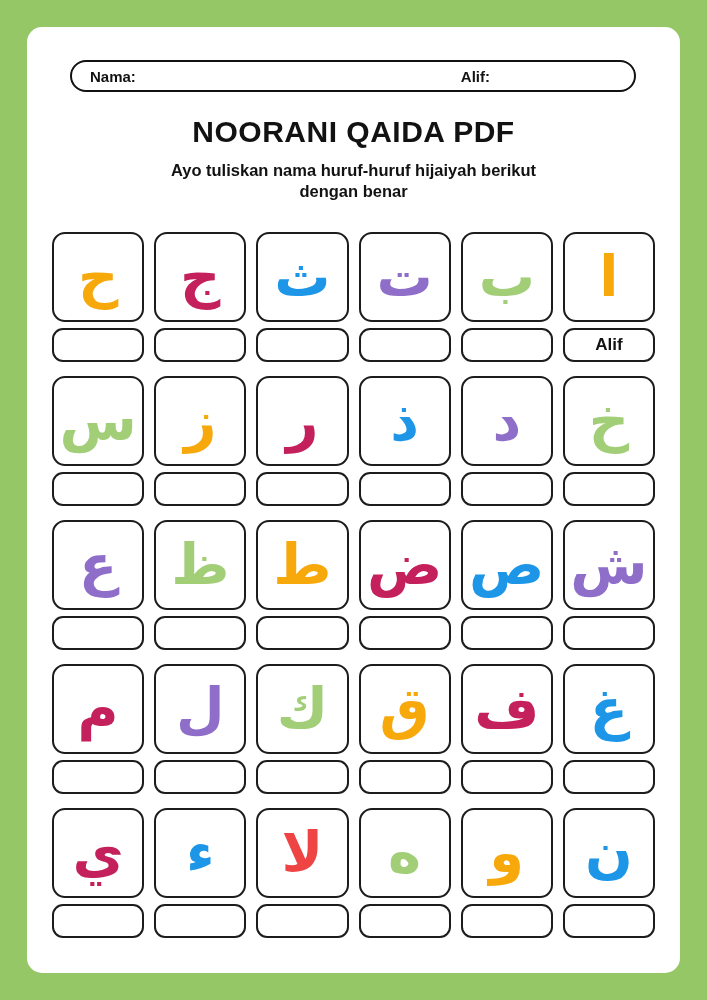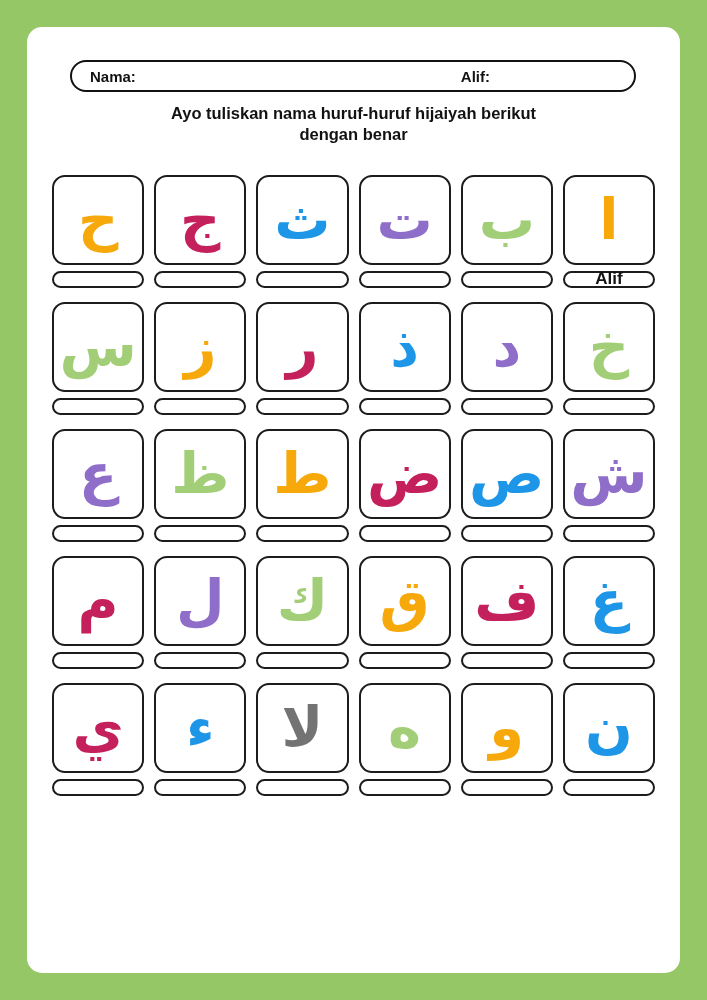--- a/index.html
+++ b/index.html
@@ -42,21 +42,21 @@
     height:90px;border:2px solid #1c1c1c;border-radius:13px;
     display:flex;align-items:center;justify-content:center;
     background:#fff;box-sizing:border-box;margin-bottom:6px;
   }
   .letter{
     font-family:"DejaVu Sans",sans-serif;
     font-weight:bold;font-size:56px;line-height:1;
     direction:rtl;
   }
   .answer{
-    height:17px;border:2px solid #1c1c1c;border-radius:11px;
+    height:34px;border:2px solid #1c1c1c;border-radius:11px;
     display:flex;align-items:center;justify-content:center;
     background:#fff;box-sizing:border-box;
   }
   .answer-text{font-size:17px;font-weight:800;color:#121212;}
 </style>
 </head>
 <body style="background: rgb(149, 199, 103);">
 
 <div class="page" style="background: rgb(255, 255, 255);">
 
@@ -64,20 +64,21 @@
     <div class="id-field">
       <span>Nama:</span>
       <span class="blank-area"></span>
     </div>
     <div class="id-field kelas">
       <span>Alif:</span>
       <span class="blank-area"></span>
     </div>
   </div>
 
+  <div class="title">NOORANI QAIDA PDF</div>
   <div class="subtitle">Ayo tuliskan nama huruf-huruf hijaiyah berikut dengan benar</div>
 
   <div class="grid">
       <div class="grid-row">
         <div class="cell">
           <div class="card">
             <span class="letter" style="color: rgb(247, 168, 11);">ح</span>
           </div>
           <div class="answer">
             <span class="answer-text"></span>
@@ -286,21 +287,21 @@
         <div class="cell">
           <div class="card">
             <span class="letter" style="color: rgb(30, 150, 232);">ء</span>
           </div>
           <div class="answer">
             <span class="answer-text"></span>
           </div>
         </div>
         <div class="cell">
           <div class="card">
-            <span class="letter" style="color: #737373;">لا</span>
+            <span class="letter" style="color: #ef4444;">لا</span>
           </div>
           <div class="answer">
             <span class="answer-text"></span>
           </div>
         </div>
         <div class="cell">
           <div class="card">
             <span class="letter" style="color: rgb(162, 206, 119);">ه</span>
           </div>
           <div class="answer">

